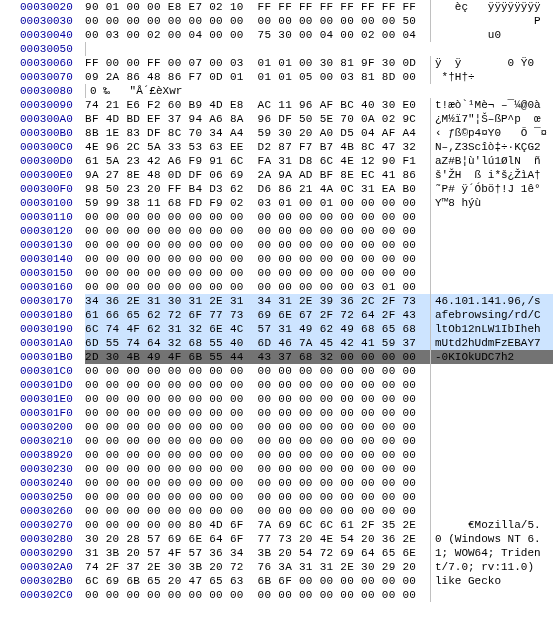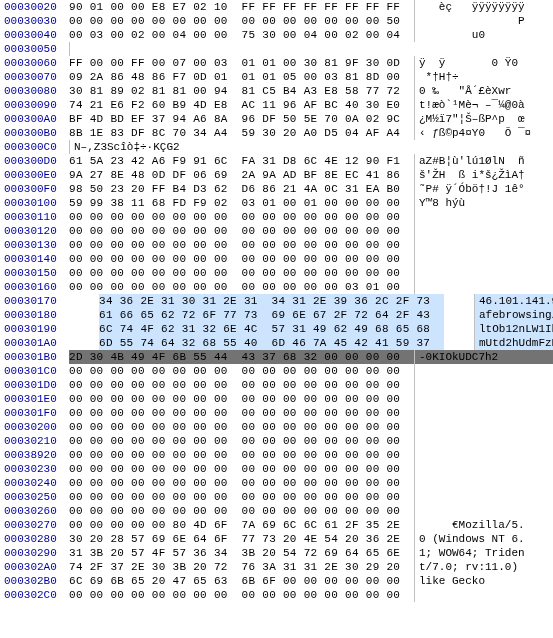--- a/index.html
+++ b/index.html
@@ -1,22 +1,22 @@
 <!DOCTYPE html>
 <html><head>
 <meta charset="utf-8">
 <style>
   html,body{margin:0;padding:0;background:#fff;font-family:Consolas,'Courier New',monospace;font-size:11px;line-height:14px;color:#000;}
   .wrap{display:flex;width:553px;}
   .col{white-space:pre;}
-  .addr{color:#0000a0;width:65px;flex:none;padding-left:4px;}
+  .addr{color:#0000a0;width:65px;flex:none;padding-left:20px;}
   .hex{color:#000;width:345px;flex:none;letter-spacing:0.3px;}
   .ascii{color:#000;width:139px;flex:none;border-left:1px solid #c0c0c0;padding-left:4px;overflow:hidden;}
   .row{display:flex;}
-  .row.hl .hex,.row.hl .ascii{background:#cde4ff;margin-left:30px;}
+  .row.hl .hex,.row.hl .ascii{background:#cde4ff;}
   .row.hl2 .hex,.row.hl2 .ascii{background:#737373;}
 </style>
 </head>
 <body>
 
 <div class="wrap">
   <div id="rows">
       <div class="row">
         <div class="col addr">00030020</div>
         <div class="col hex">90 01 00 00 E8 E7 02 10  FF FF FF FF FF FF FF FF</div>
@@ -41,40 +41,40 @@
         <div class="col hex">FF 00 00 FF 00 07 00 03  01 01 00 30 81 9F 30 0D</div>
         <div class="col ascii">ÿ  ÿ       0 Ÿ0</div>
       </div>
       <div class="row">
         <div class="col addr">00030070</div>
         <div class="col hex">09 2A 86 48 86 F7 0D 01  01 01 05 00 03 81 8D 00</div>
         <div class="col ascii"> *†H†÷</div>
       </div>
       <div class="row">
         <div class="col addr">00030080</div>
-        <div class="col hex">30 81 89 02 81 81 00 94  81 C5 B4 A3 E8 58 77 72</div>
         <div class="col ascii">0 ‰   "Å´£èXwr</div>
       </div>
       <div class="row">
         <div class="col addr">00030090</div>
         <div class="col hex">74 21 E6 F2 60 B9 4D E8  AC 11 96 AF BC 40 30 E0</div>
         <div class="col ascii">t!æò`¹Mè¬ –¯¼@0à</div>
       </div>
       <div class="row">
         <div class="col addr">000300A0</div>
         <div class="col hex">BF 4D BD EF 37 94 A6 8A  96 DF 50 5E 70 0A 02 9C</div>
         <div class="col ascii">¿M½ï7"¦Š–ßP^p  œ</div>
       </div>
       <div class="row">
         <div class="col addr">000300B0</div>
         <div class="col hex">8B 1E 83 DF 8C 70 34 A4  59 30 20 A0 D5 04 AF A4</div>
         <div class="col ascii">‹ ƒß©p4¤Y0   Õ ¯¤</div>
       </div>
       <div class="row">
         <div class="col addr">000300C0</div>
+        <div class="col hex">4E 96 2C 5A 33 53 63 EE  D2 87 F7 B7 4B 8C 47 32</div>
         <div class="col ascii">N–,Z3Scîò‡÷·KÇG2</div>
       </div>
       <div class="row">
         <div class="col addr">000300D0</div>
         <div class="col hex">61 5A 23 42 A6 F9 91 6C  FA 31 D8 6C 4E 12 90 F1</div>
         <div class="col ascii">aZ#B¦ù'lú1ØlN  ñ</div>
       </div>
       <div class="row">
         <div class="col addr">000300E0</div>
         <div class="col hex">9A 27 8E 48 0D DF 06 69  2A 9A AD BF 8E EC 41 86</div>

